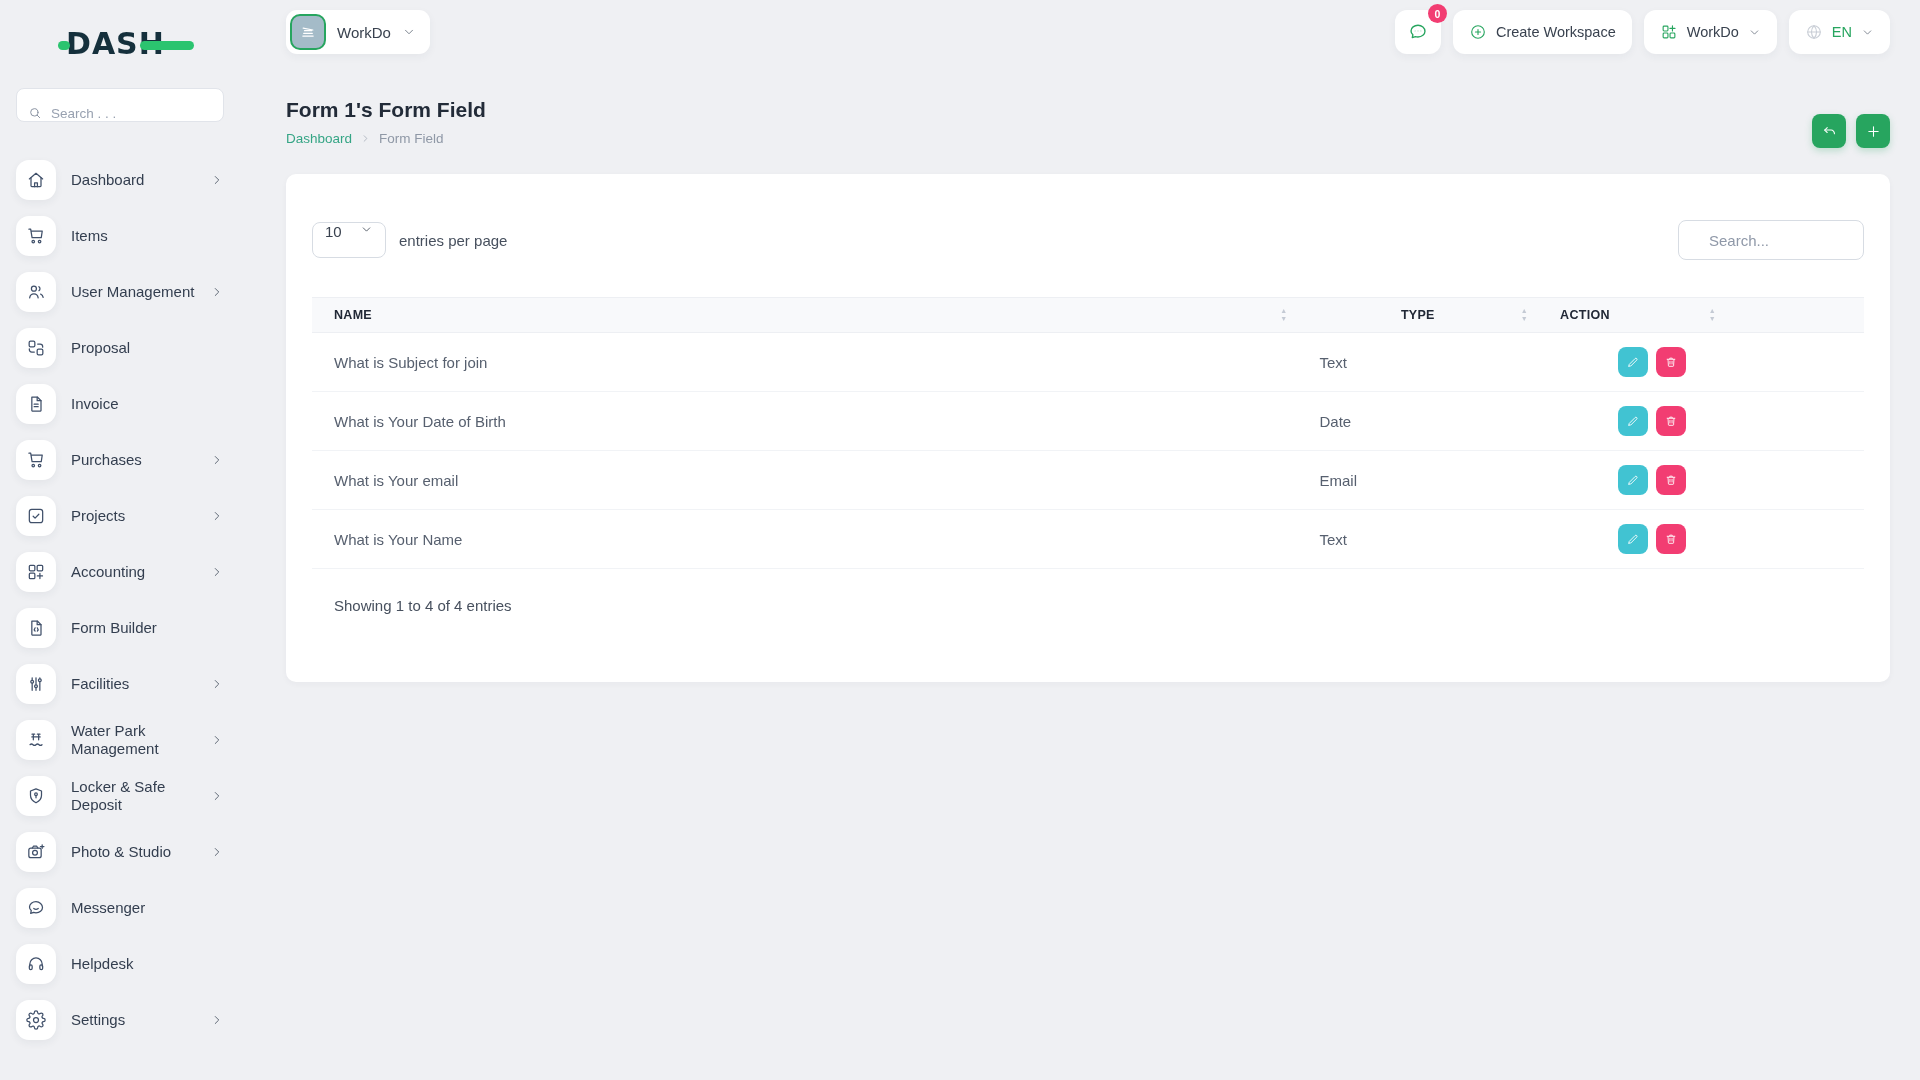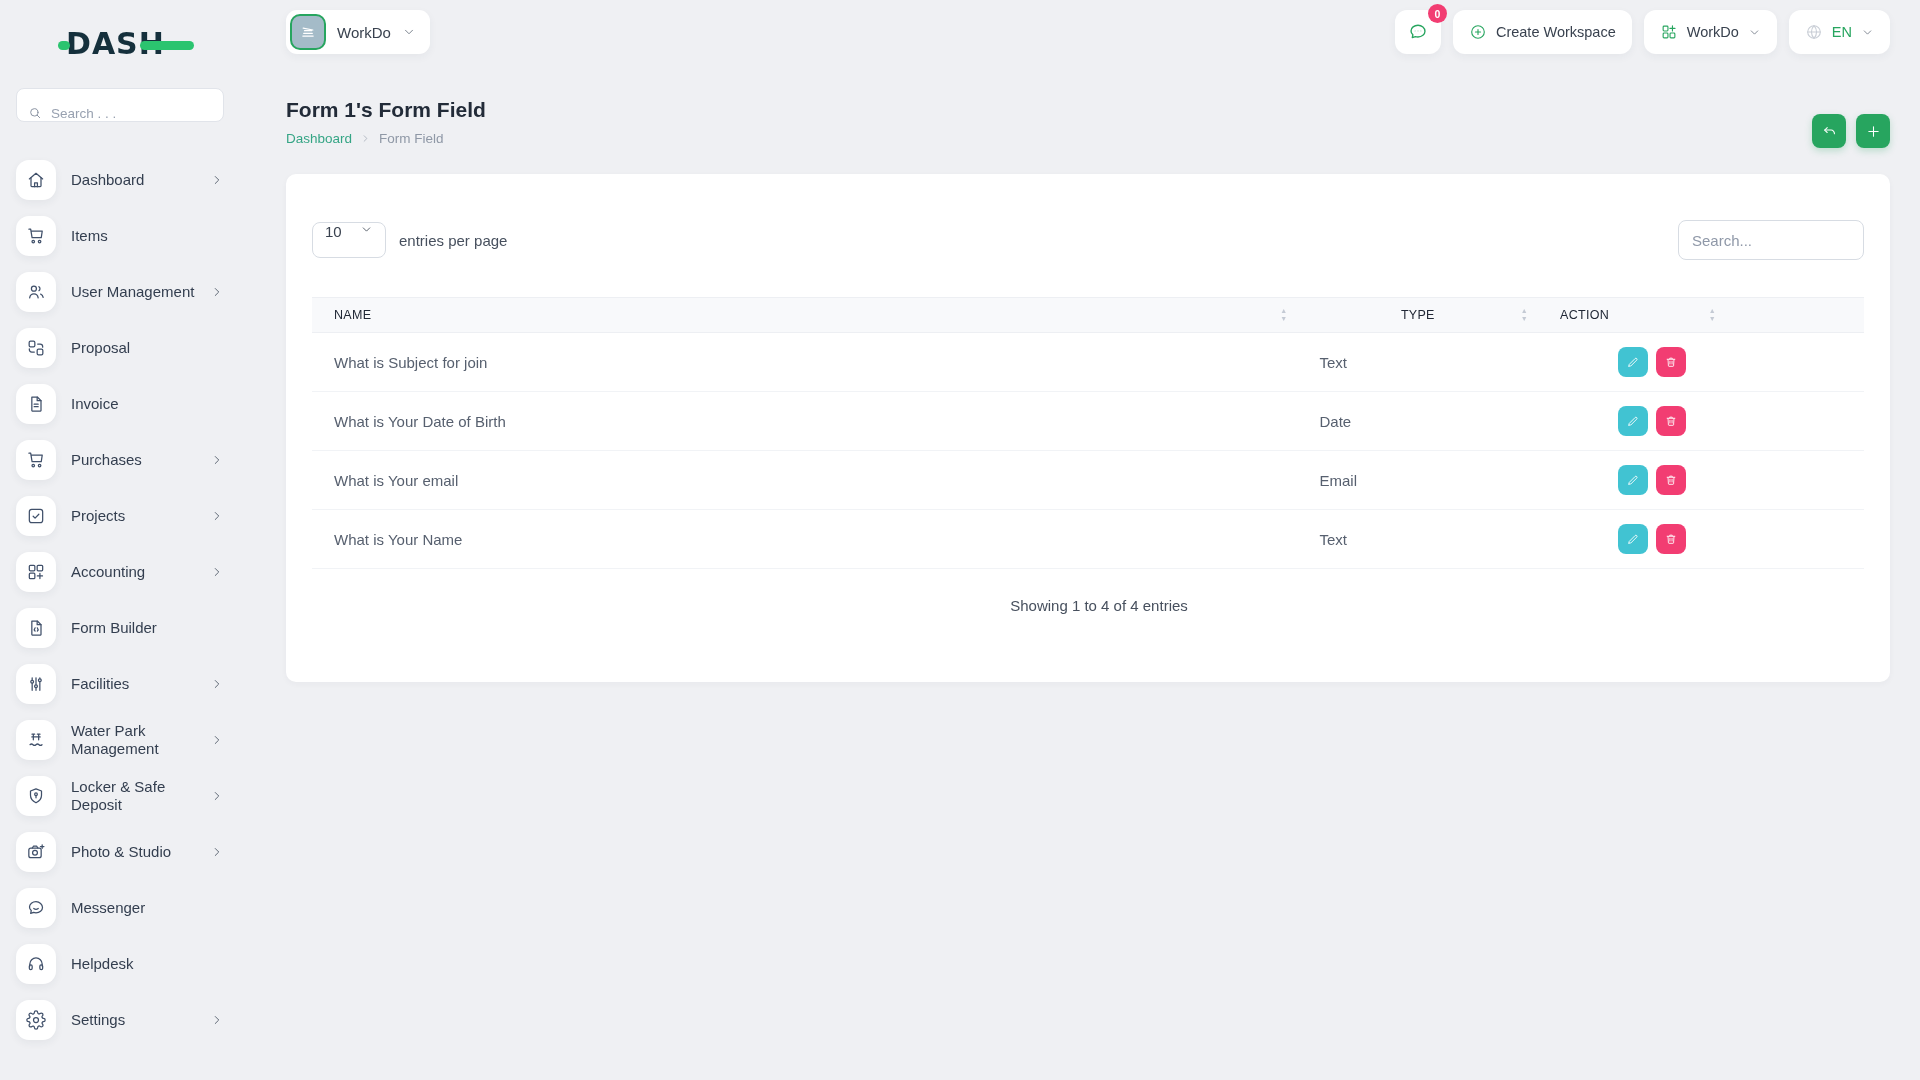--- a/index.html
+++ b/index.html
@@ -115,28 +115,28 @@
   .controls-left { display: flex; align-items: center; gap: 13px; }
   .select {
     width: 74px; height: 36px; border: 1px solid var(--border, #d7dce3); border-radius: 8px;
     display: flex; align-items: flex-start; justify-content: space-between; padding: 0 12px;
     font-size: 15px; color: #39424f; background: #fff;
   }
   .select .chev { color: #39424f; }
   .entries-label { font-size: 15px; color: #47505e; }
   .table-search {
     width: 186px; height: 40px; border: 1px solid var(--border, #d7dce3); border-radius: 8px;
-    padding: 0 13px; font-family: inherit; font-size: 15px; color: #47505e; outline: none;
+    padding: 0 30px; font-family: inherit; font-size: 15px; color: #47505e; outline: none;
   }
   .table-search::placeholder { color: #8f98a8; }
 
   table { width: 100%; border-collapse: collapse; margin-top: 37px; }
   thead th {
     background: #f8f9fb; border-top: 1px solid #edeff3; border-bottom: 1px solid #edeff3;
-    text-align: left; font-size: 12.5px; font-weight: 400; letter-spacing: .3px; color: #212836;
+    text-align: left; font-size: 12.5px; font-weight: 700; letter-spacing: .3px; color: #212836;
     padding: 10px 22px; position: relative;
   }
   .th-name { width: 63.5%; } .th-type { width: 15.5%; text-align: center; } .th-action { width: 21%; }
   .sort {
     position: absolute; right: 10px; top: 50%; transform: translateY(-50%);
     display: flex; flex-direction: column; align-items: center;
     color: #c4cad4; font-size: 7px; line-height: 1.2;
   }
   .sort i { font-style: normal; }
   .th-action .sort { right: 148px; }
@@ -144,21 +144,21 @@
   tbody td { height: 59px; padding: 0 22px; font-size: 15px; color: #57606f; border-bottom: 1px solid #f1f3f6; }
   .td-action { padding-left: 80px; }
   .action-group { display: flex; gap: 8px; }
   .btn-act {
     width: 30px; height: 30px; border: none; border-radius: 8px;
     display: grid; place-items: center; color: #fff;
   }
   .btn-edit { background: var(--teal, #41c3d2); }
   .btn-del  { background: var(--pink, #f23d72); }
 
-  .table-footer { margin-top: 28px; padding-left: 22px; font-size: 15px; color: #47505e; text-align: center; }
+  .table-footer { margin-top: 28px; padding-left: 22px; font-size: 15px; color: #47505e; }
 </style>
 </head>
 <body>
 
 <aside class="sidebar" data-interactable="false">
   <div class="logo" data-interactable="true">
     <span class="logo-dot" data-interactable="false"></span>
     <span class="logo-text" data-interactable="false">DASH</span>
     <span class="logo-dash" data-interactable="false"></span>
   </div>

